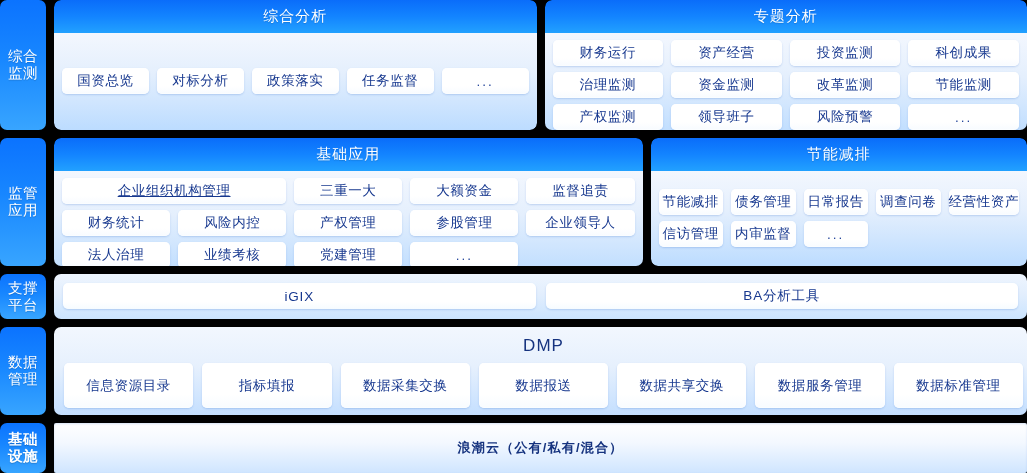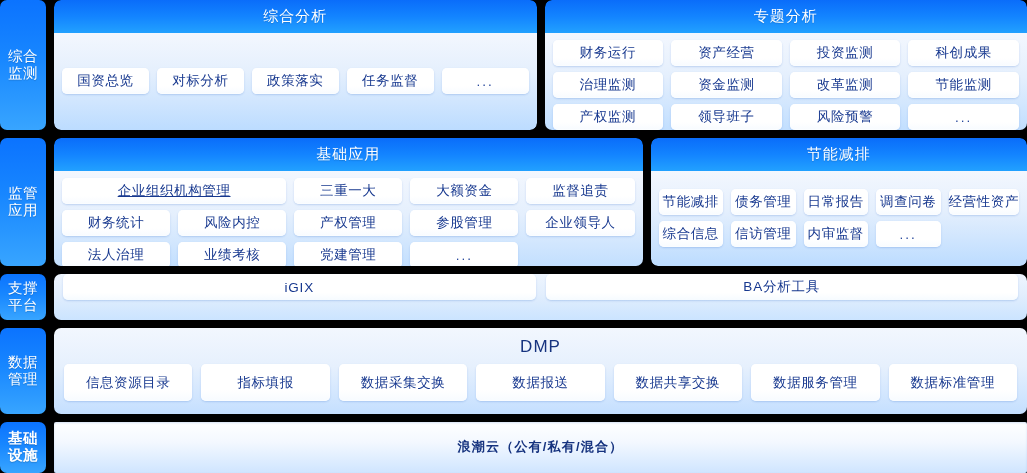--- a/index.html
+++ b/index.html
@@ -92,21 +92,21 @@
     box-shadow: 0 1px 2px rgba(36,96,190,.22), 0 0 0 .5px rgba(255,255,255,.85) inset;
   }
   .btn.ell { letter-spacing: 2px; color: #26489c; }
 
   
   .plain-panel {
     flex: 1 1 auto;
     margin-left: 8px;
     border-radius: 7px;
     background: linear-gradient(180deg, #eef5fe 0%, #e2eefd 45%, #cbe4ff 100%);
-    padding: 0 9px;
+    padding: 9px 9px;
     display: flex;
     gap: 10px;
   }
   .wide-btn {
     flex: 1 1 0;
     height: 26px;
     background: linear-gradient(180deg, #ffffff 0%, #ffffff 72%, #f6fbff 100%);
     border-radius: 5px;
     color: #17388f;
     font-size: 13.5px;
@@ -114,33 +114,33 @@
     display: flex; align-items: center; justify-content: center;
     box-shadow: 0 1px 2px rgba(36,96,190,.22);
   }
 
   
   .dmp-panel {
     flex: 1 1 auto;
     margin-left: 8px;
     border-radius: 7px;
     background: linear-gradient(180deg, #f2f7fe 0%, #e6f0fd 45%, #c4dfff 100%);
-    padding: 6px 10px 9px 10px;
+    padding: 6px 4px 9px 10px;
     display: flex; flex-direction: column; gap: 5px;
   }
   .dmp-title {
     text-align: center;
     color: #16337f;
     font-size: 17px;
     letter-spacing: 1px;
     height: 25px;
     line-height: 25px;
   }
   .dmp-grid { display: grid; grid-template-columns: repeat(7, 1fr); gap: 9px; }
-  .dmp-grid .btn { height: 37px; }
+  .dmp-grid .btn { height: 45px; }
 
   
   .infra-bar {
     flex: 1 1 auto;
     margin-left: 8px;
     border-radius: 2px;
     background: linear-gradient(180deg, #ffffff 0%, #f3f8ff 40%, #cfe5ff 100%);
     display: flex; align-items: center; justify-content: center;
     color: #16337f;
     font-size: 13px;
@@ -232,21 +232,20 @@
 
       <div class="panel" style="flex:0.87 1 0;">
         <div class="panel-head">节能减排</div>
         <div class="panel-body">
           <div class="grid g3">
             <div class="btn">节能减排</div>
             <div class="btn">债务管理</div>
             <div class="btn">日常报告</div>
             <div class="btn">调查问卷</div>
             <div class="btn">经营性资产</div>
-            <div class="btn">综合信息</div>
             <div class="btn">信访管理</div>
             <div class="btn">内审监督</div>
             <div class="btn ell">...</div>
           </div>
         </div>
       </div>
 
     </div>
   </div>
 

